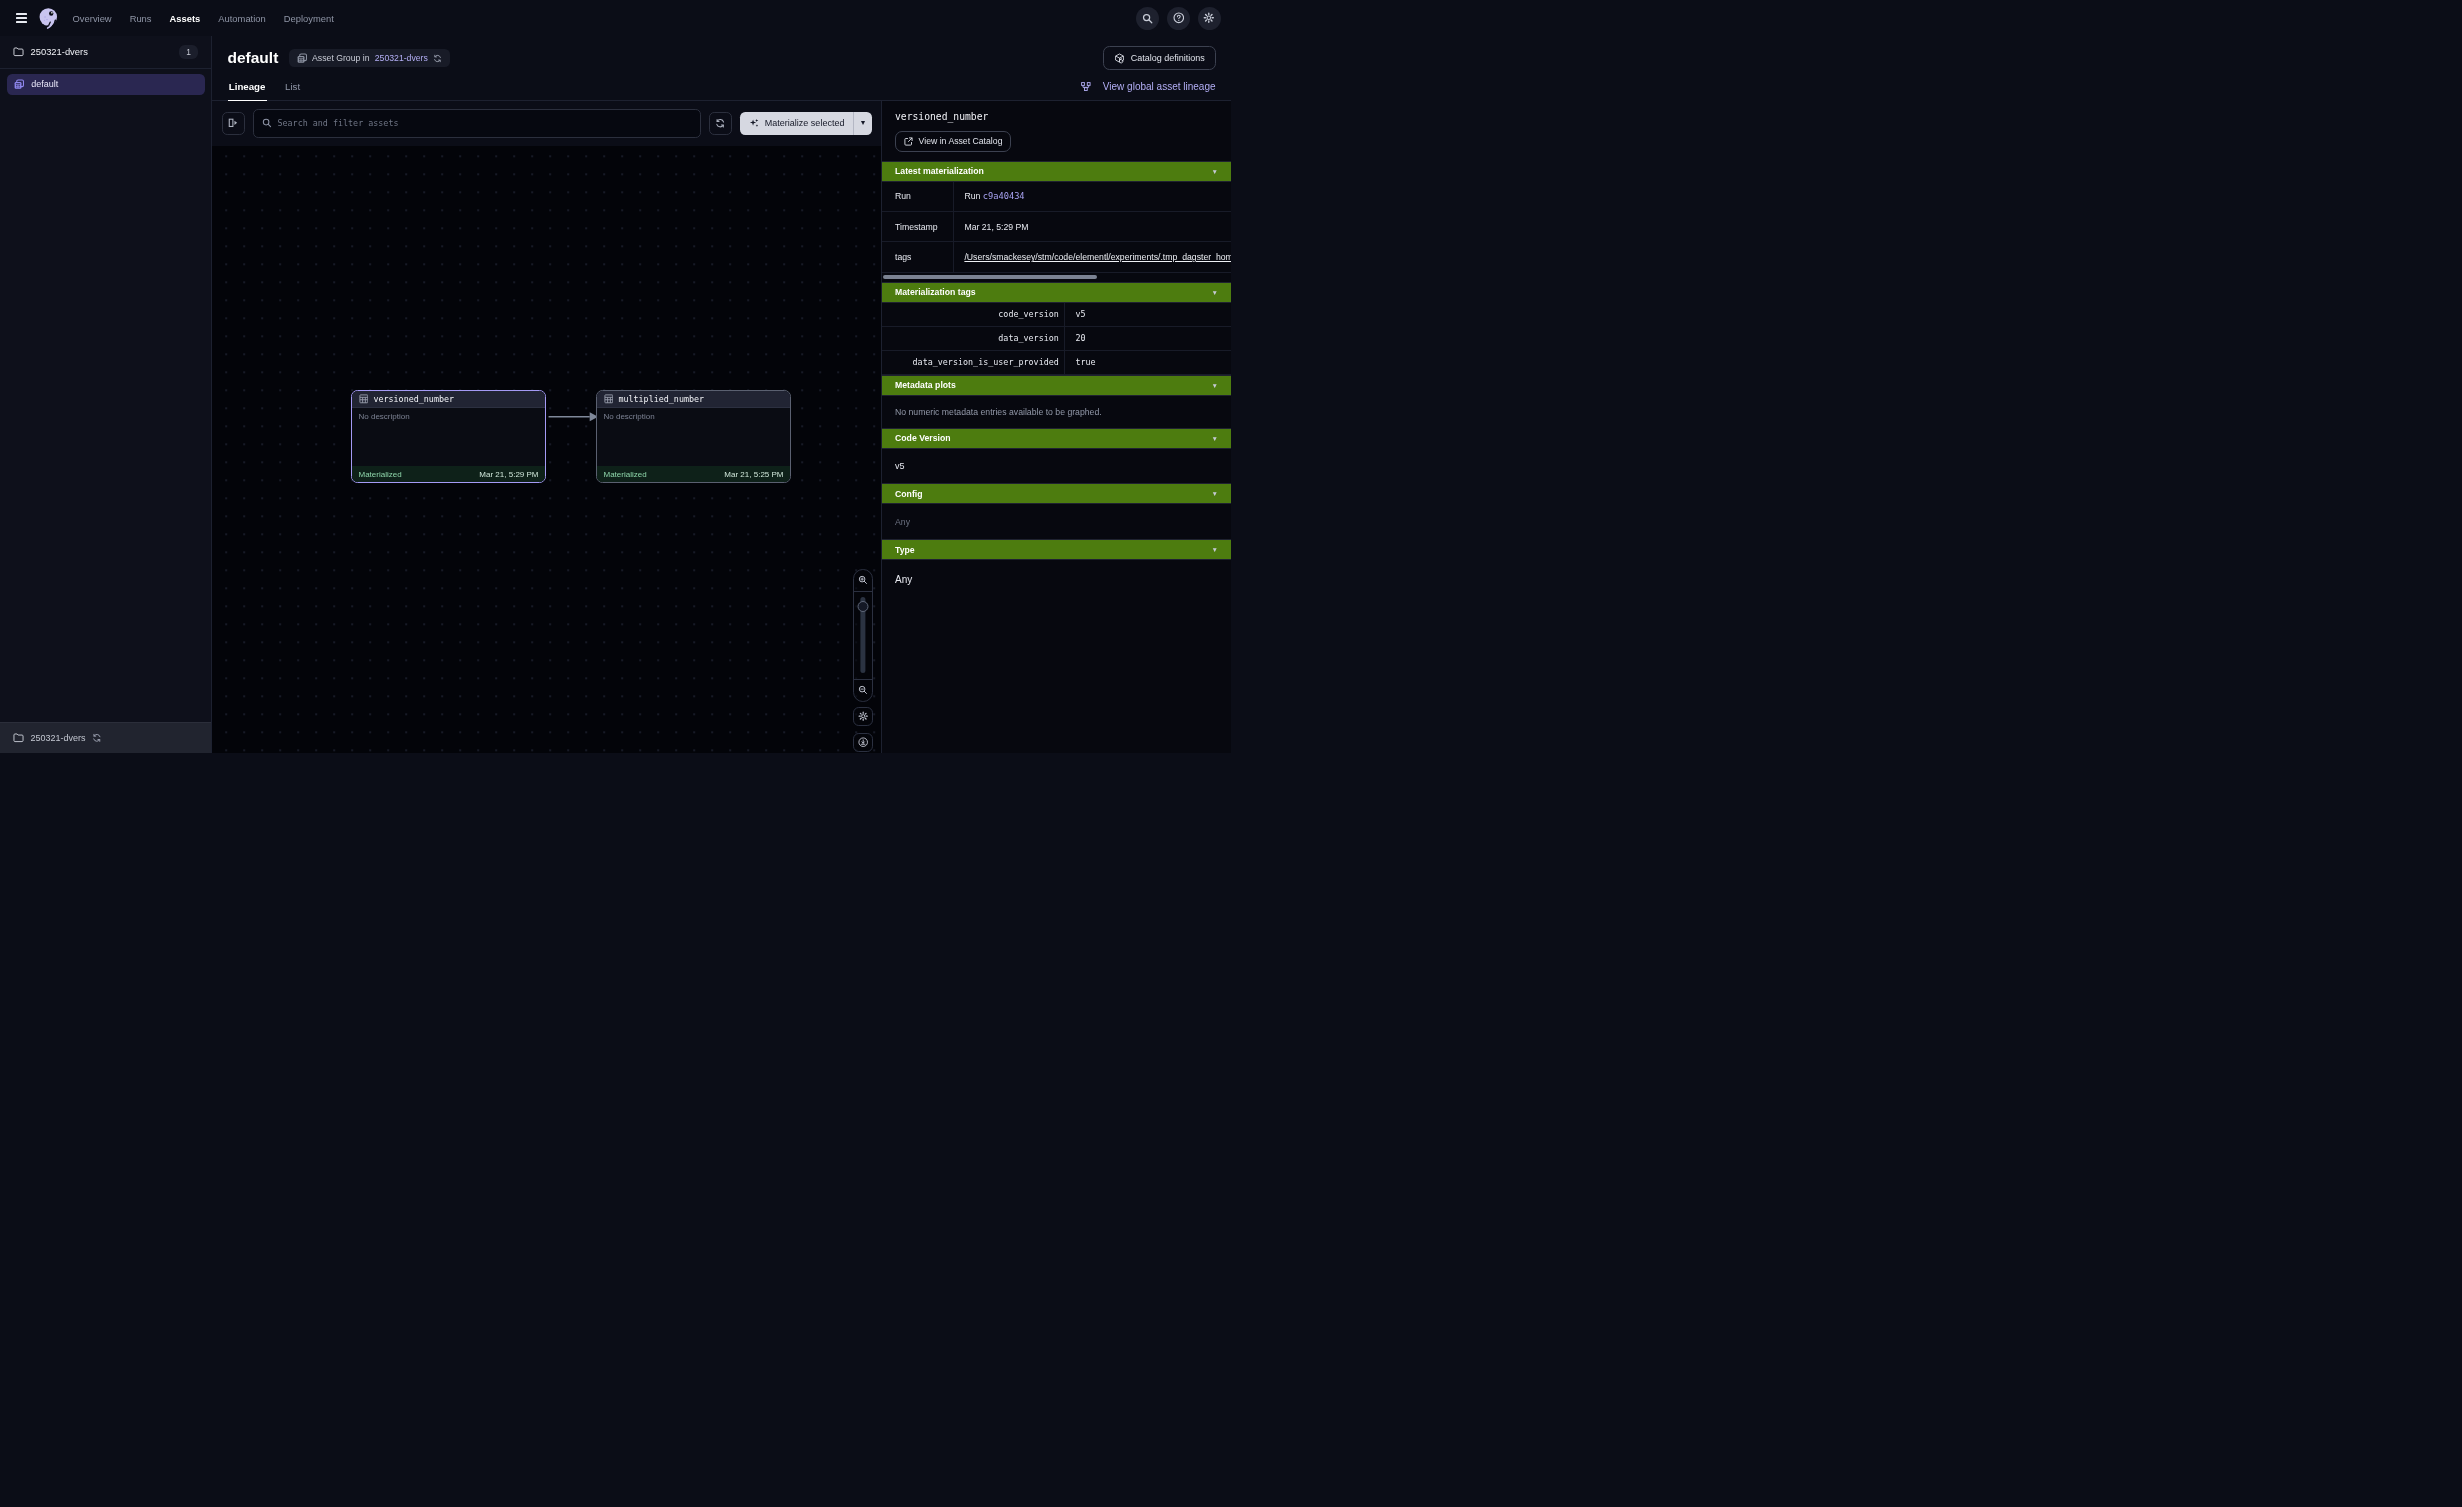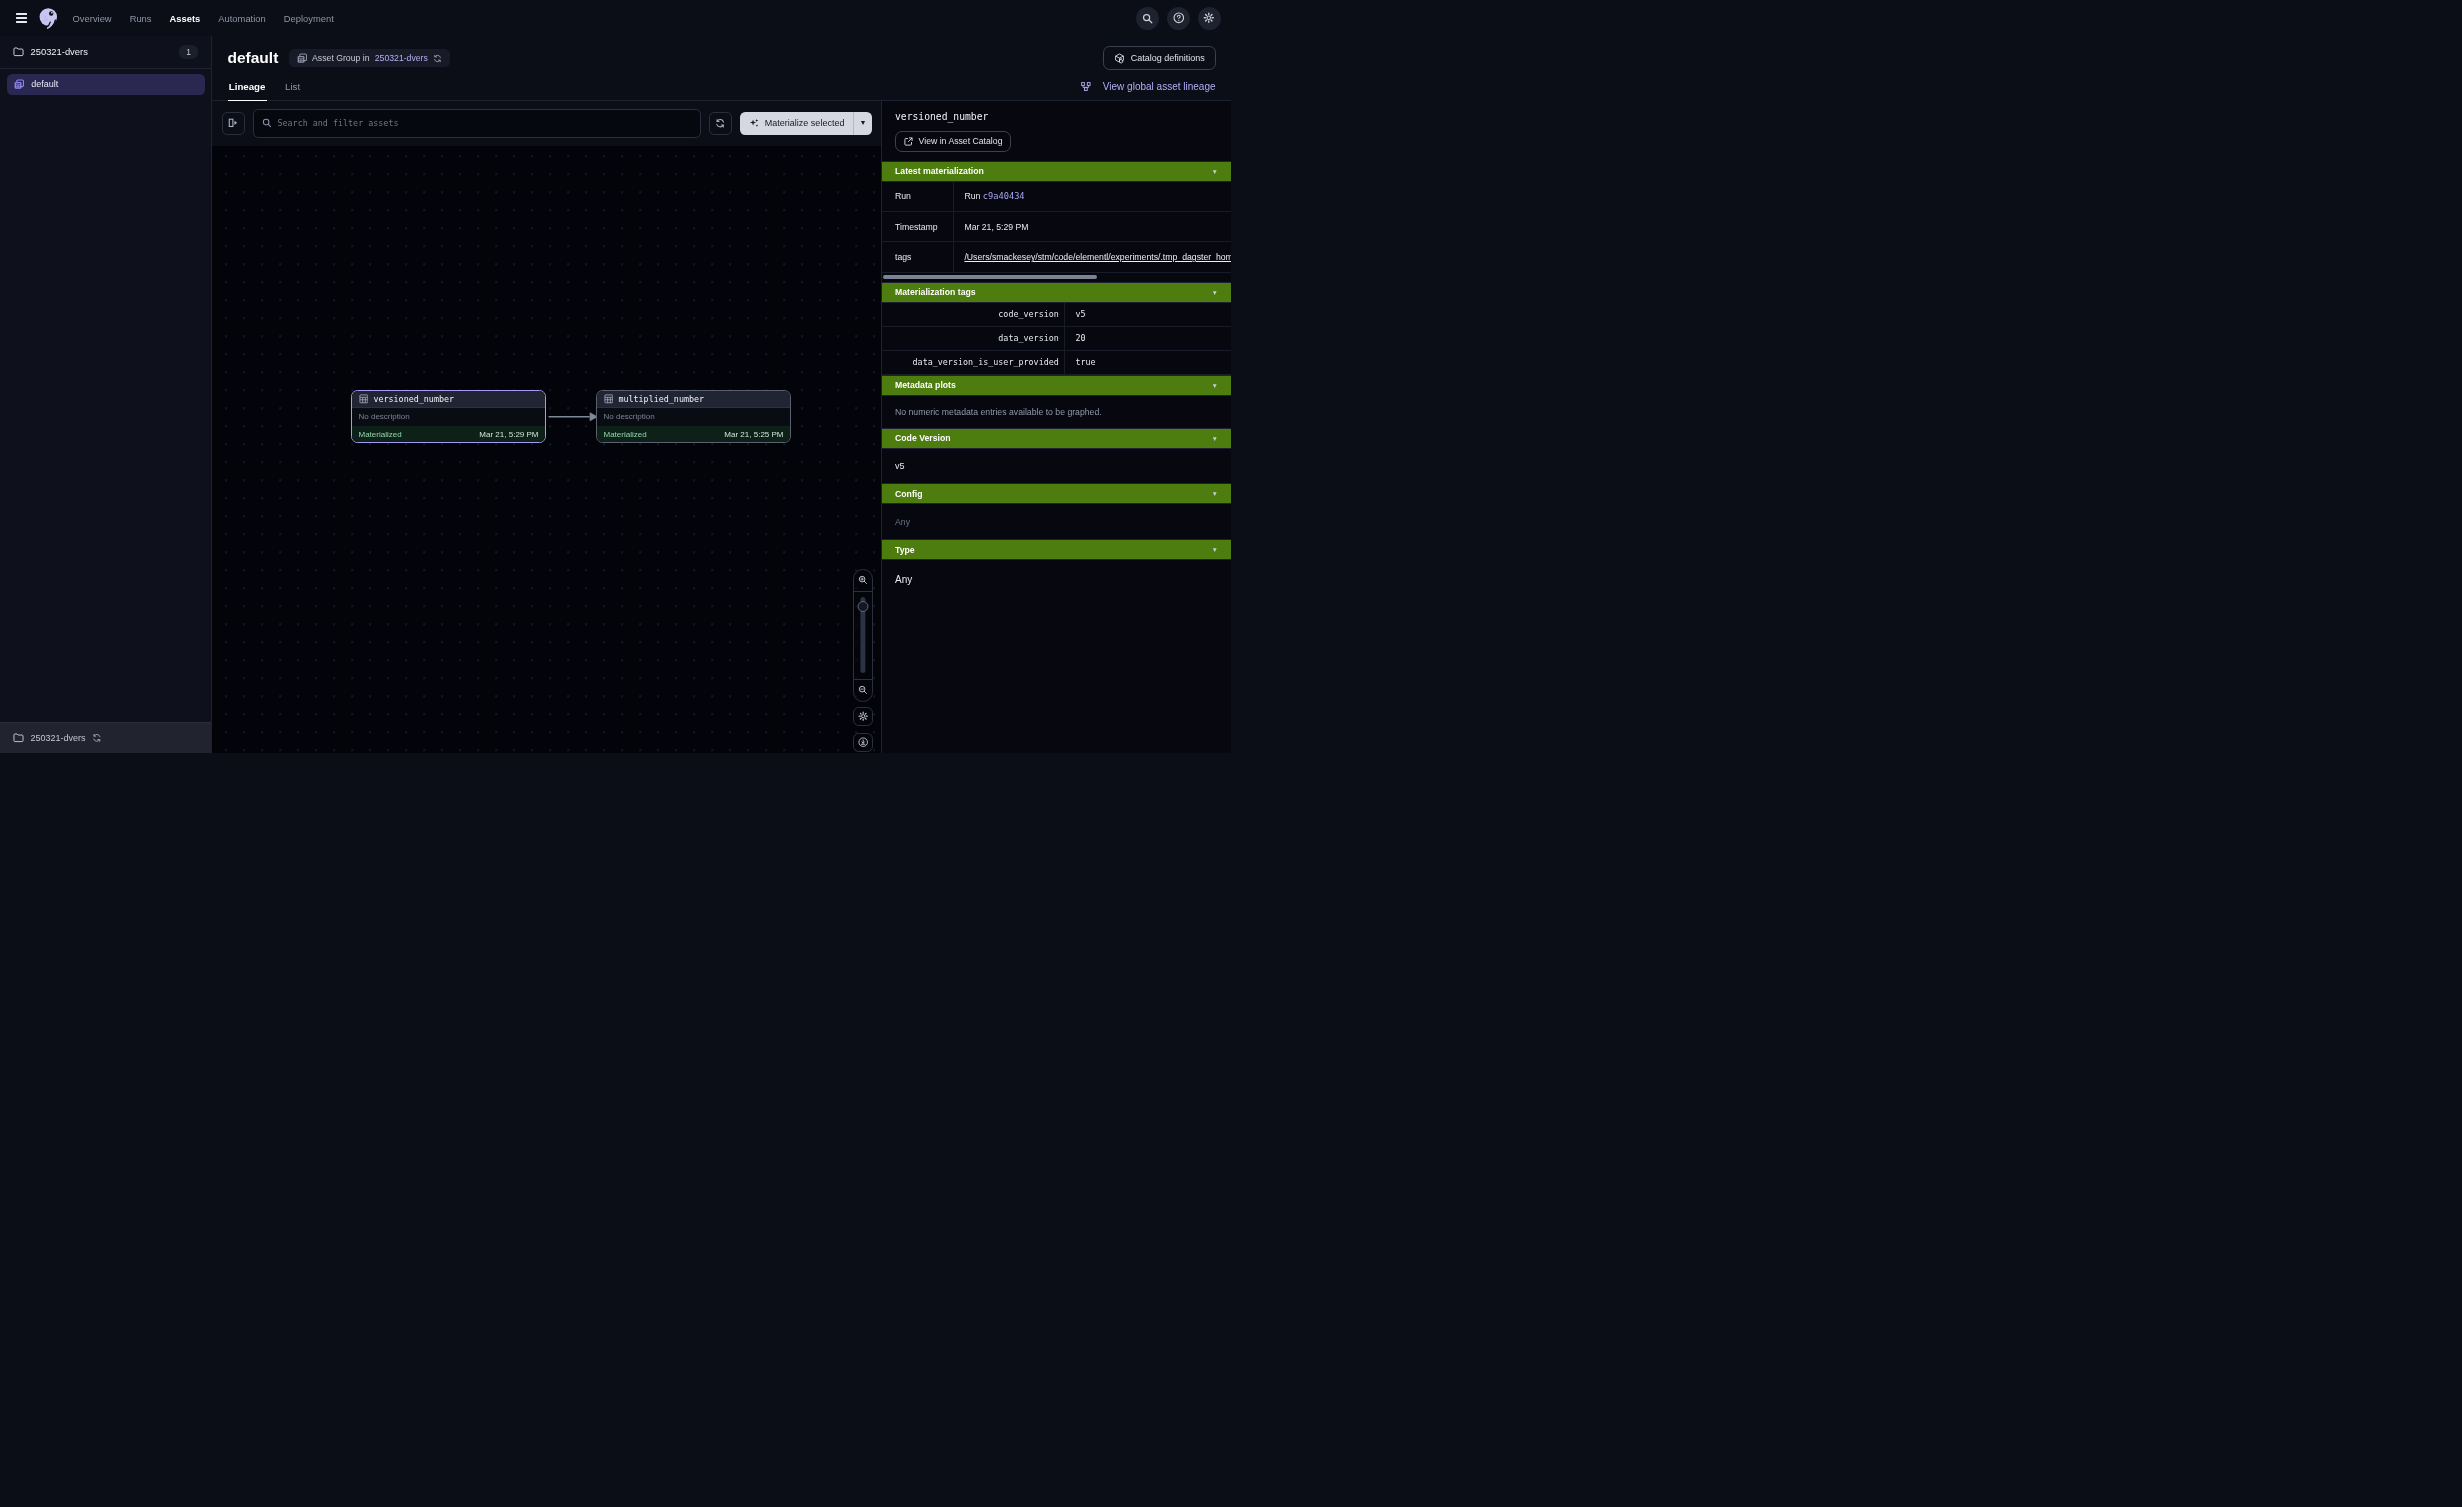--- a/index.html
+++ b/index.html
@@ -68,21 +68,21 @@
     background-image:radial-gradient(circle, #171a26 1px, transparent 1px);
     background-size:18px 18px; background-position:5.2px 1.3px; overflow:hidden; }
 
   
   .asset-node { position:absolute; width:195px; border-radius:6.5px; overflow:hidden; background:#0a0c13; cursor:pointer; }
   .asset-node.selected { border:1.9px solid #a49af4; }
   .asset-node.normal { border:1.3px solid #5a6070; }
   .node-header { display:flex; align-items:center; gap:5.2px; background:#212433; padding:3.2px 6.5px; border-bottom:0.6px solid #2c3040; }
   .node-name { font-family:"DejaVu Sans Mono", monospace; font-size:8.4px; color:#f2f3f7; }
   .node-desc { padding:3.9px 6.5px; font-size:8px; color:#7c8293; background:#0a0c13; border-bottom:0.6px solid #22263200; }
-  .node-status { display:flex; align-items:center; justify-content:space-between; background:#0e2119; padding:3.9px 6.5px; }
+  .node-status { display:flex; align-items:center; justify-content:space-between; background:#0e2119; padding:3.9px 6.5px;margin-top:40px; }
   .node-status .st { font-size:8px; color:#8fd7ab; }
   .node-status .ts { font-size:8px; color:#cfe6d9; }
   .edge-svg { position:absolute; pointer-events:none; }
 
   
   .zoom-controls { position:absolute; right:8.4px; top:423px; display:flex; flex-direction:column; align-items:center; }
   .zoom-pill { width:19.4px; border:0.6px solid #2b3040; border-radius:9.7px; display:flex; flex-direction:column; background:rgba(5,6,12,.6); }
   .zoom-pill .zbtn { height:22px; background:none; border:none; color:#c2c6d2; display:flex; align-items:center; justify-content:center; cursor:pointer; }
   .zoom-pill .zbtn.top { border-bottom:0.6px solid #2b3040; }
   .zoom-pill .zbtn.bottom { border-top:0.6px solid #2b3040; }

